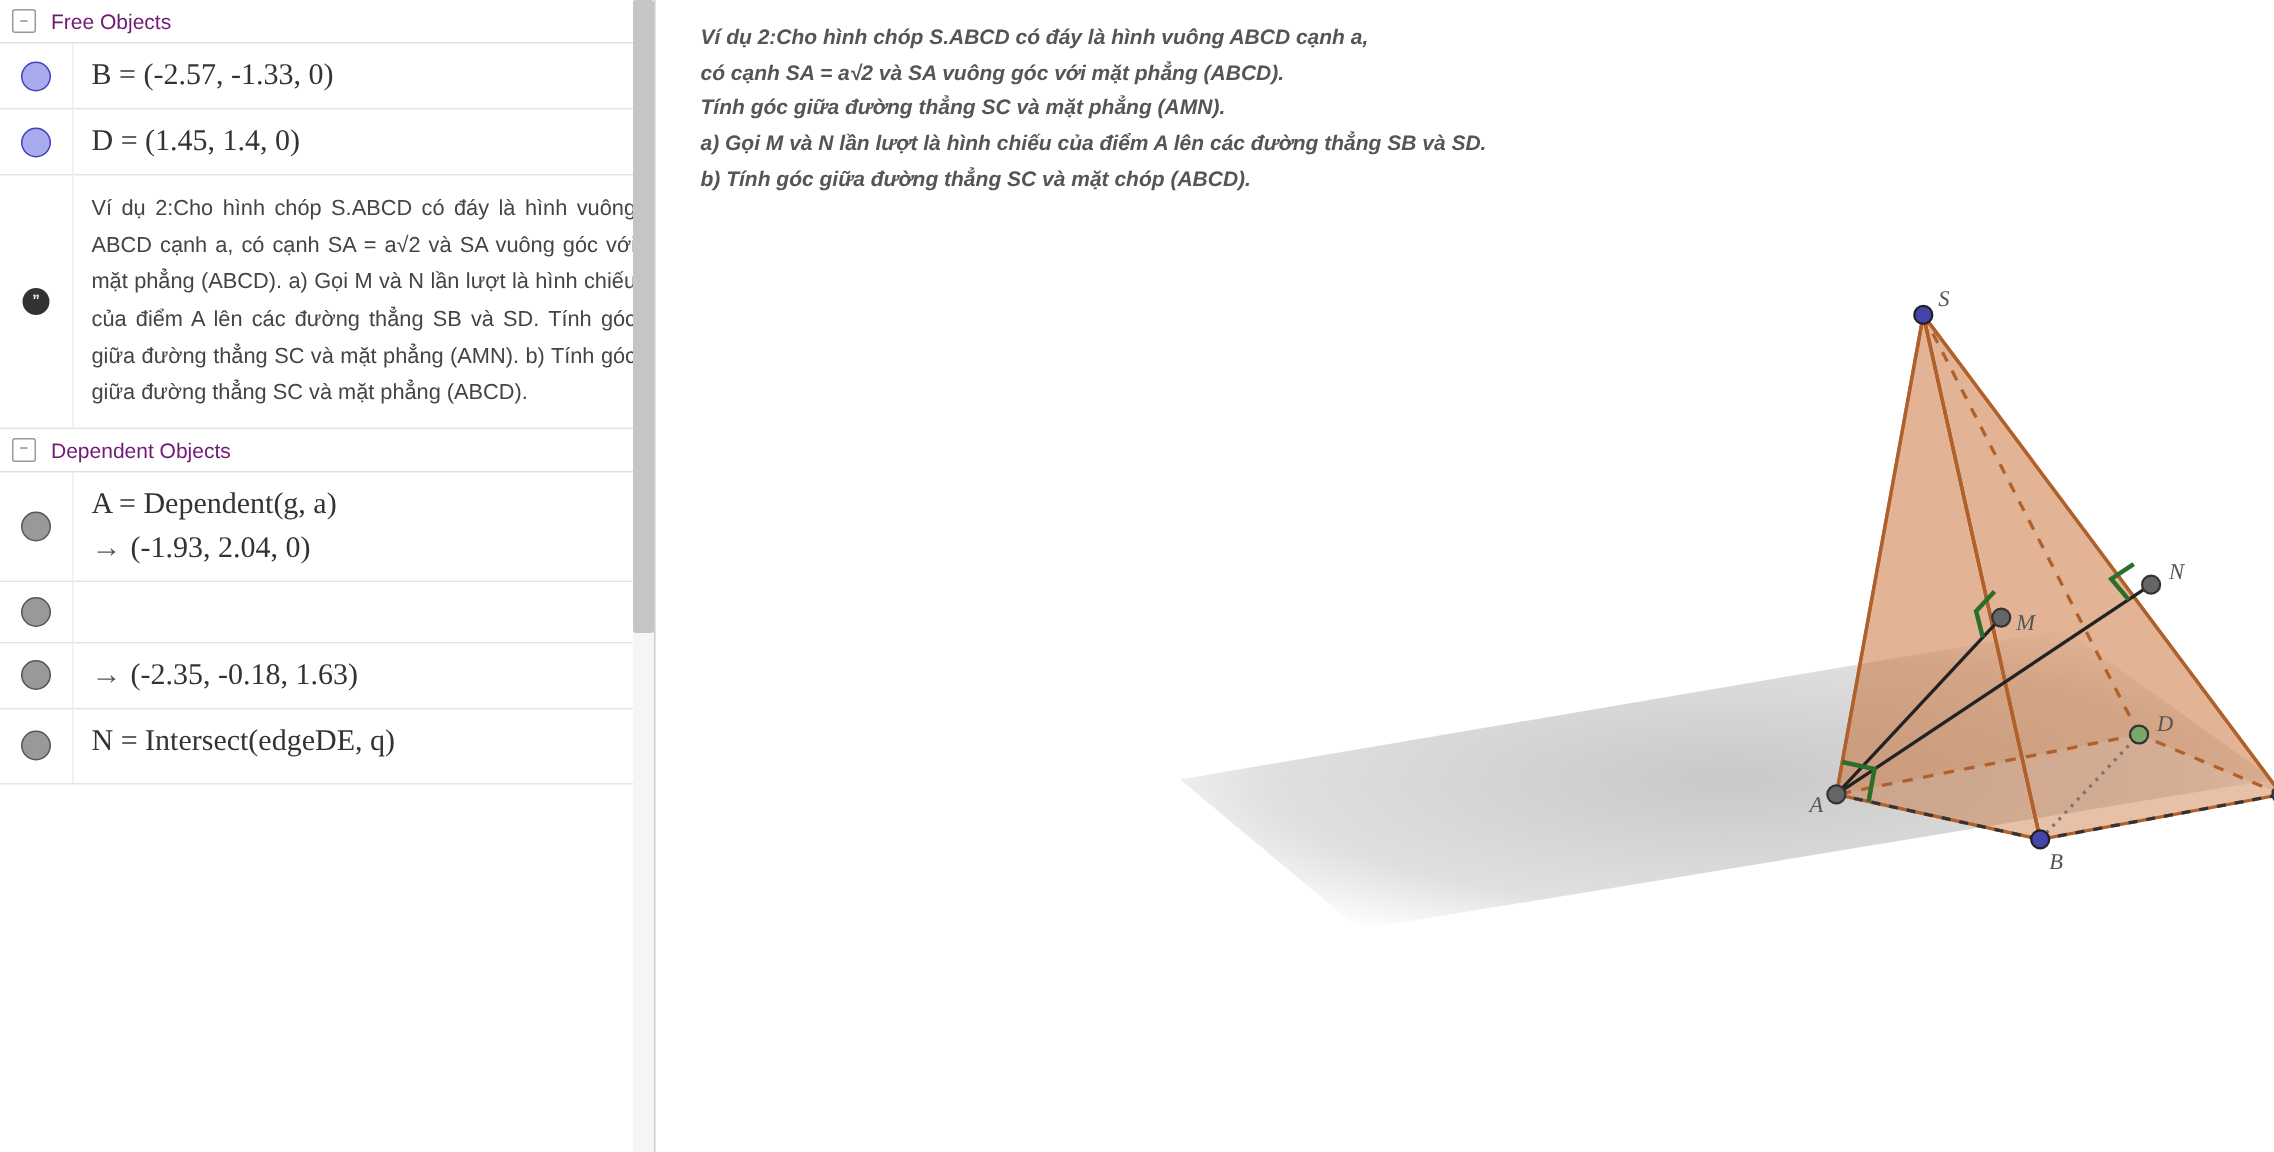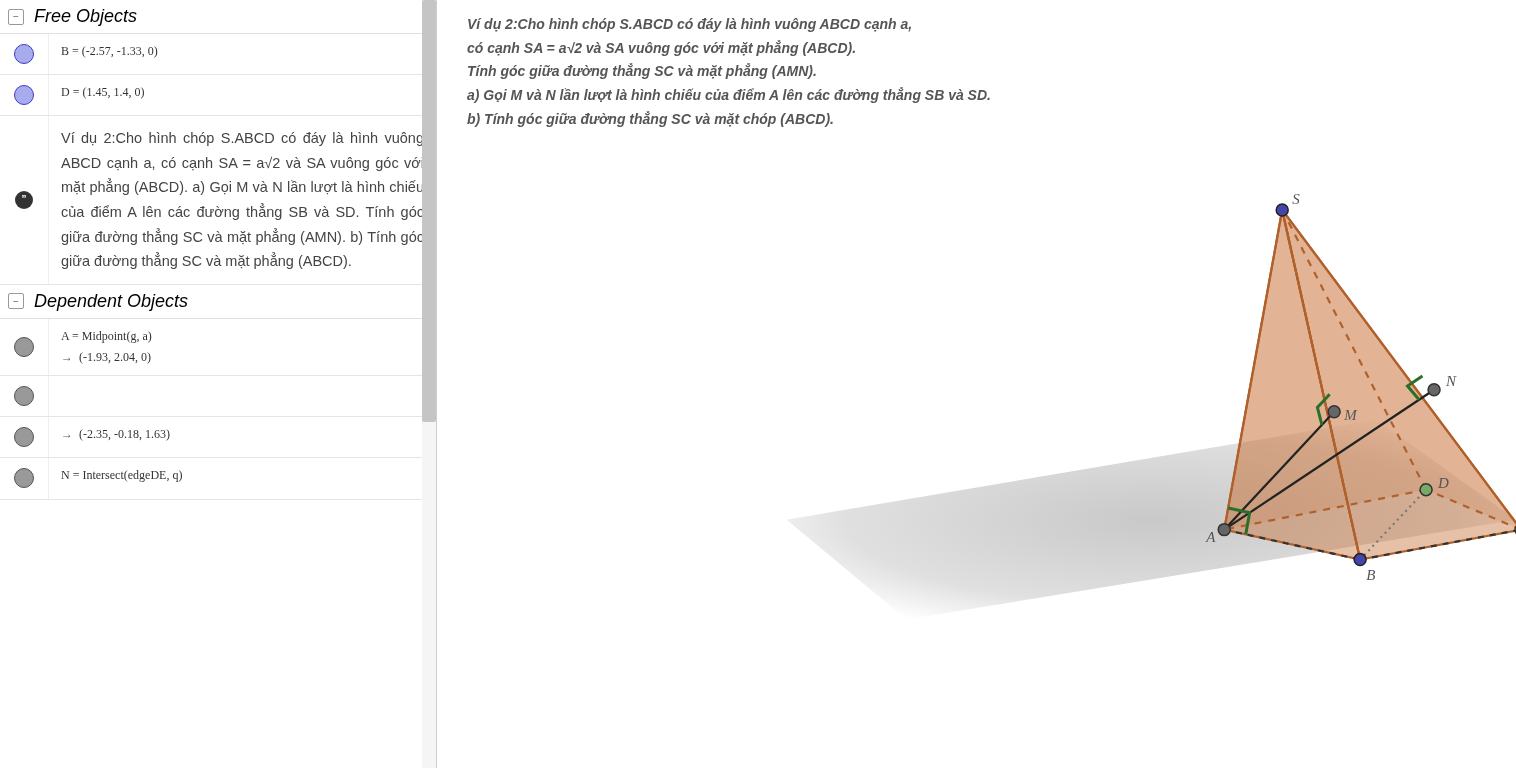--- a/index.html
+++ b/index.html
@@ -31,23 +31,22 @@
     border: 1px solid #999;
     border-radius: 2px;
     display: flex;
     align-items: center;
     justify-content: center;
     font-size: 10px;
     color: #666;
     margin-right: 10px;
   }
   .section-title {
-    color: #000000;
-    font-size: 18px;
-    font-style: italic;
+    color: #701a75;
+    font-size: 14px;
   }
   .item {
     display: flex;
     align-items: flex-start;
     border-bottom: 1px solid #e5e5e5;
     min-height: 40px;
   }
   .item-toggle-col {
     width: 48px;
     display: flex;
@@ -62,21 +61,21 @@
     border-radius: 50%;
     border: 1px solid #666;
     background: #fff;
   }
   .toggle-circle.blue { background: #a9abef; border-color: #4040c0; }
   .toggle-circle.gray { background: #999; border-color: #555; }
   .item-content {
     flex: 1;
     padding: 10px 12px;
     font-family: 'Cambria Math', 'Times New Roman', serif;
-    font-size: 12px;
+    font-size: 20px;
     color: #333;
   }
   .text-item .item-content {
     font-family: Arial, sans-serif;
     font-size: 14.5px;
     line-height: 1.7;
     text-align: justify;
     color: #444;
   }
   .quote-icon {
@@ -162,21 +161,21 @@
   <div class="section-header">
     <span class="collapse-icon">−</span>
     <span class="section-title">Dependent Objects</span>
   </div>
 
   <div class="item">
     <div class="item-toggle-col">
         <div class="toggle-circle gray"></div>
       </div>
     <div class="item-content">
-      <div class="def-row">A  =  Midpoint(g, a)</div>
+      <div class="def-row">A  =  Dependent(g, a)</div>
       <div><span class="arrow-prefix">→</span><span>(-1.93, 2.04, 0)</span></div>
     </div>
   </div>
 
   <div class="item">
     <div class="item-toggle-col">
         <div class="toggle-circle gray"></div>
       </div>
     <div class="item-content">
     </div>

